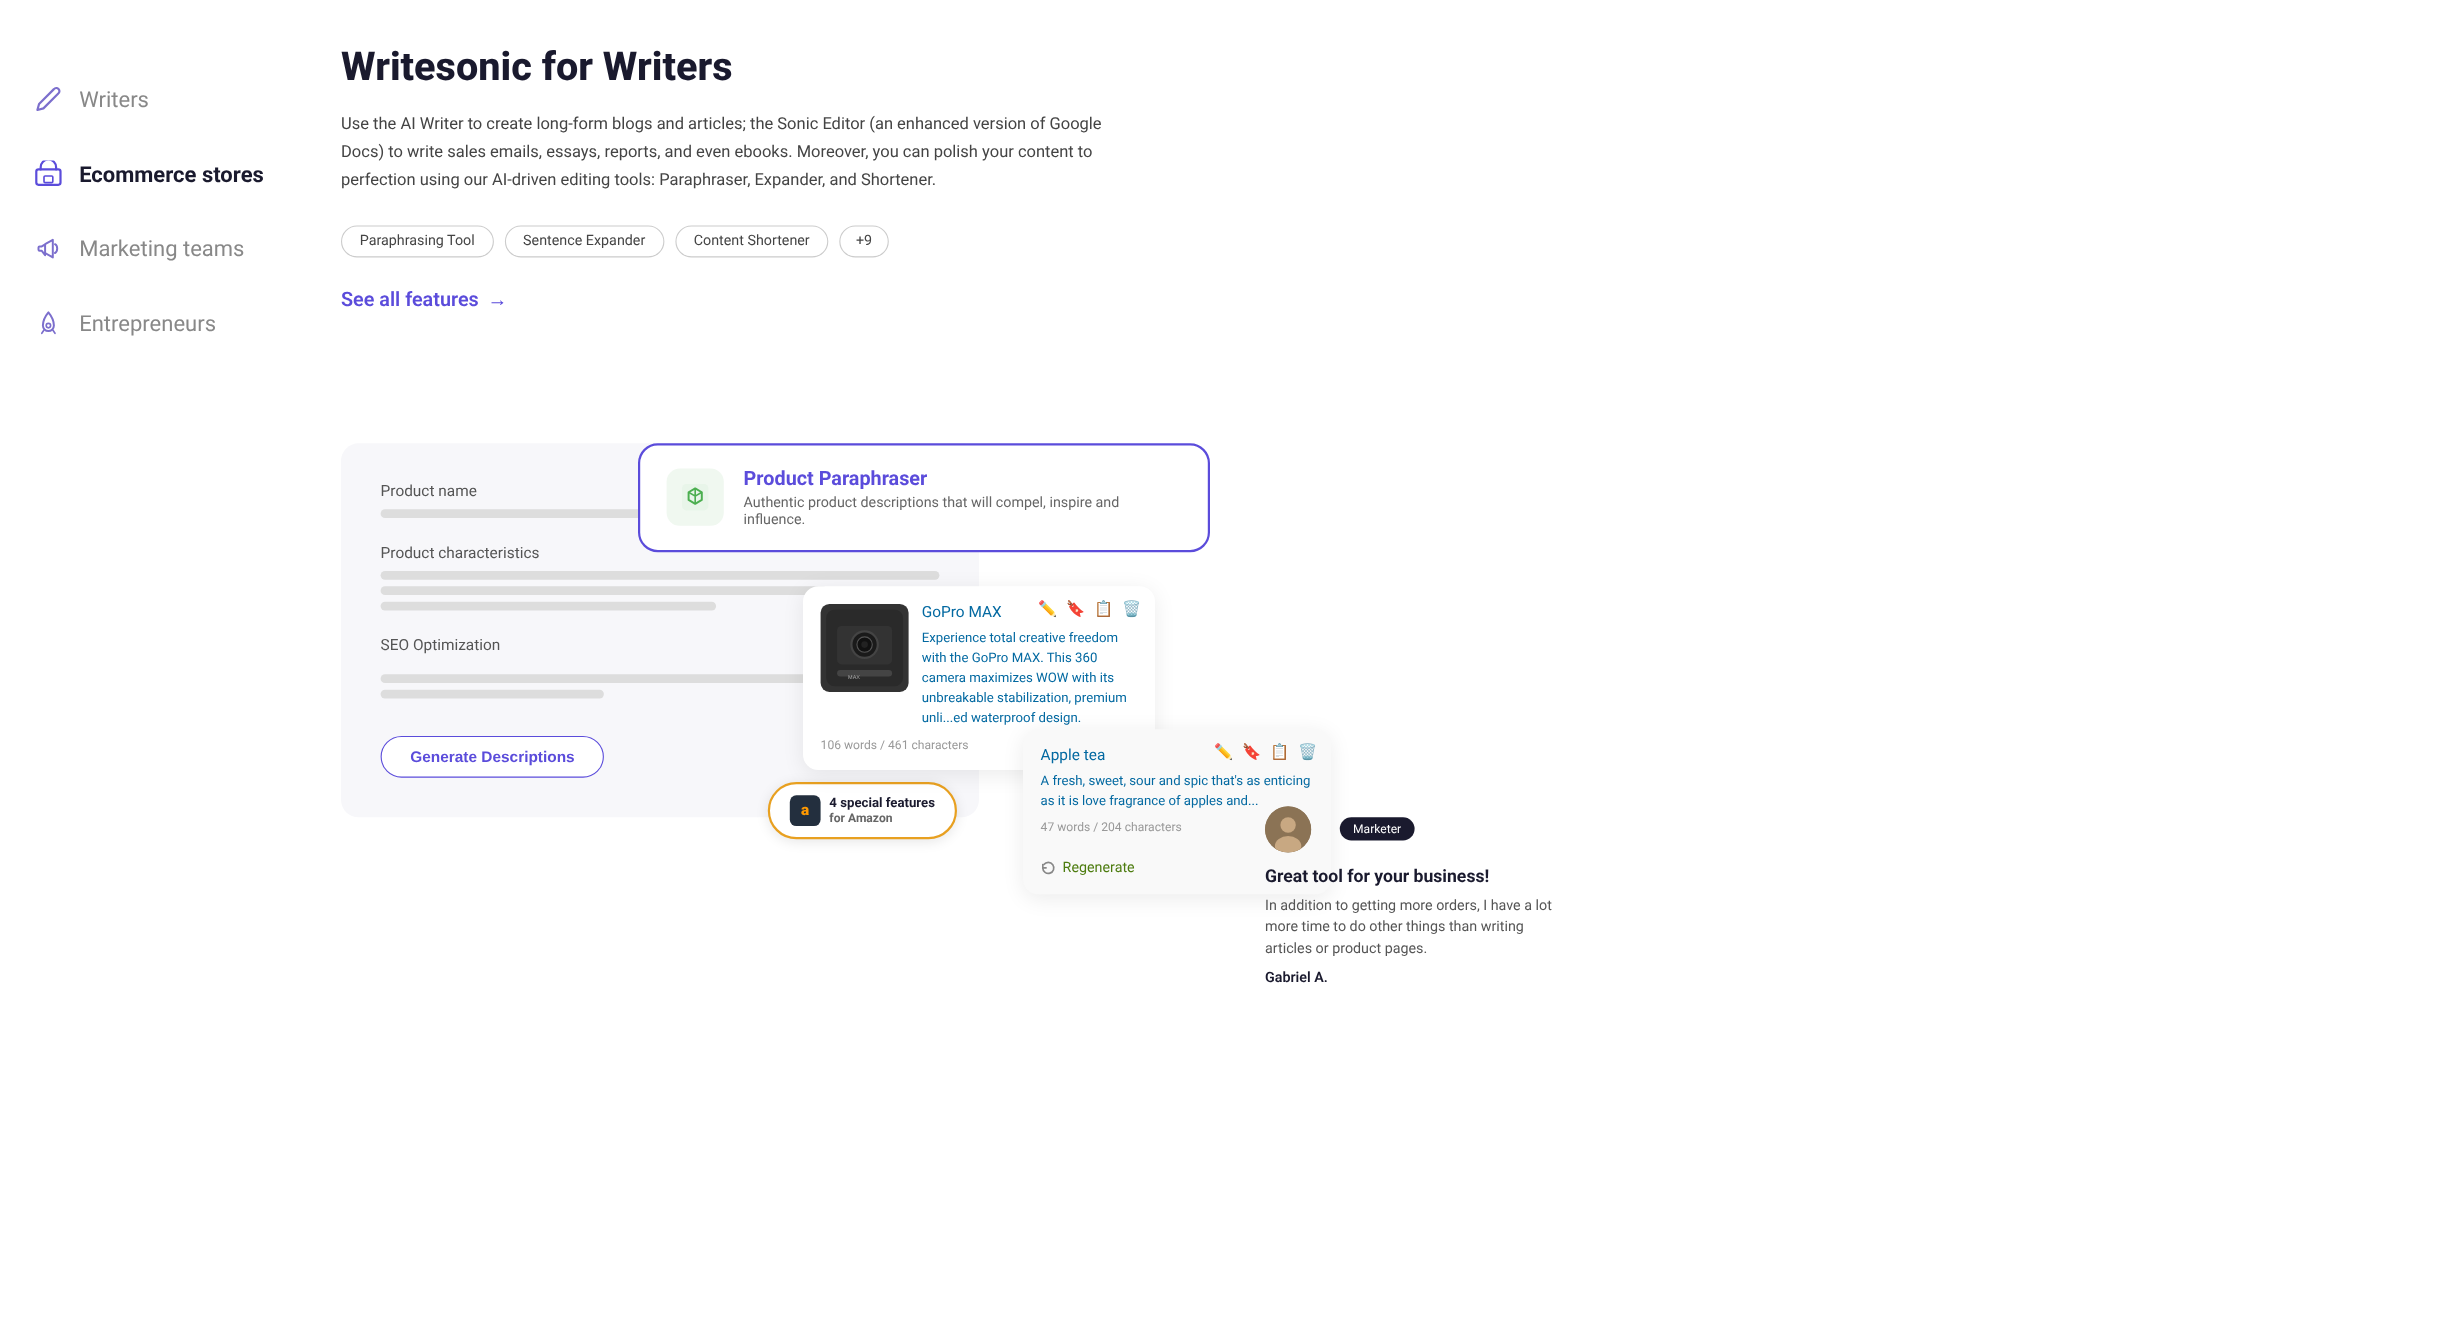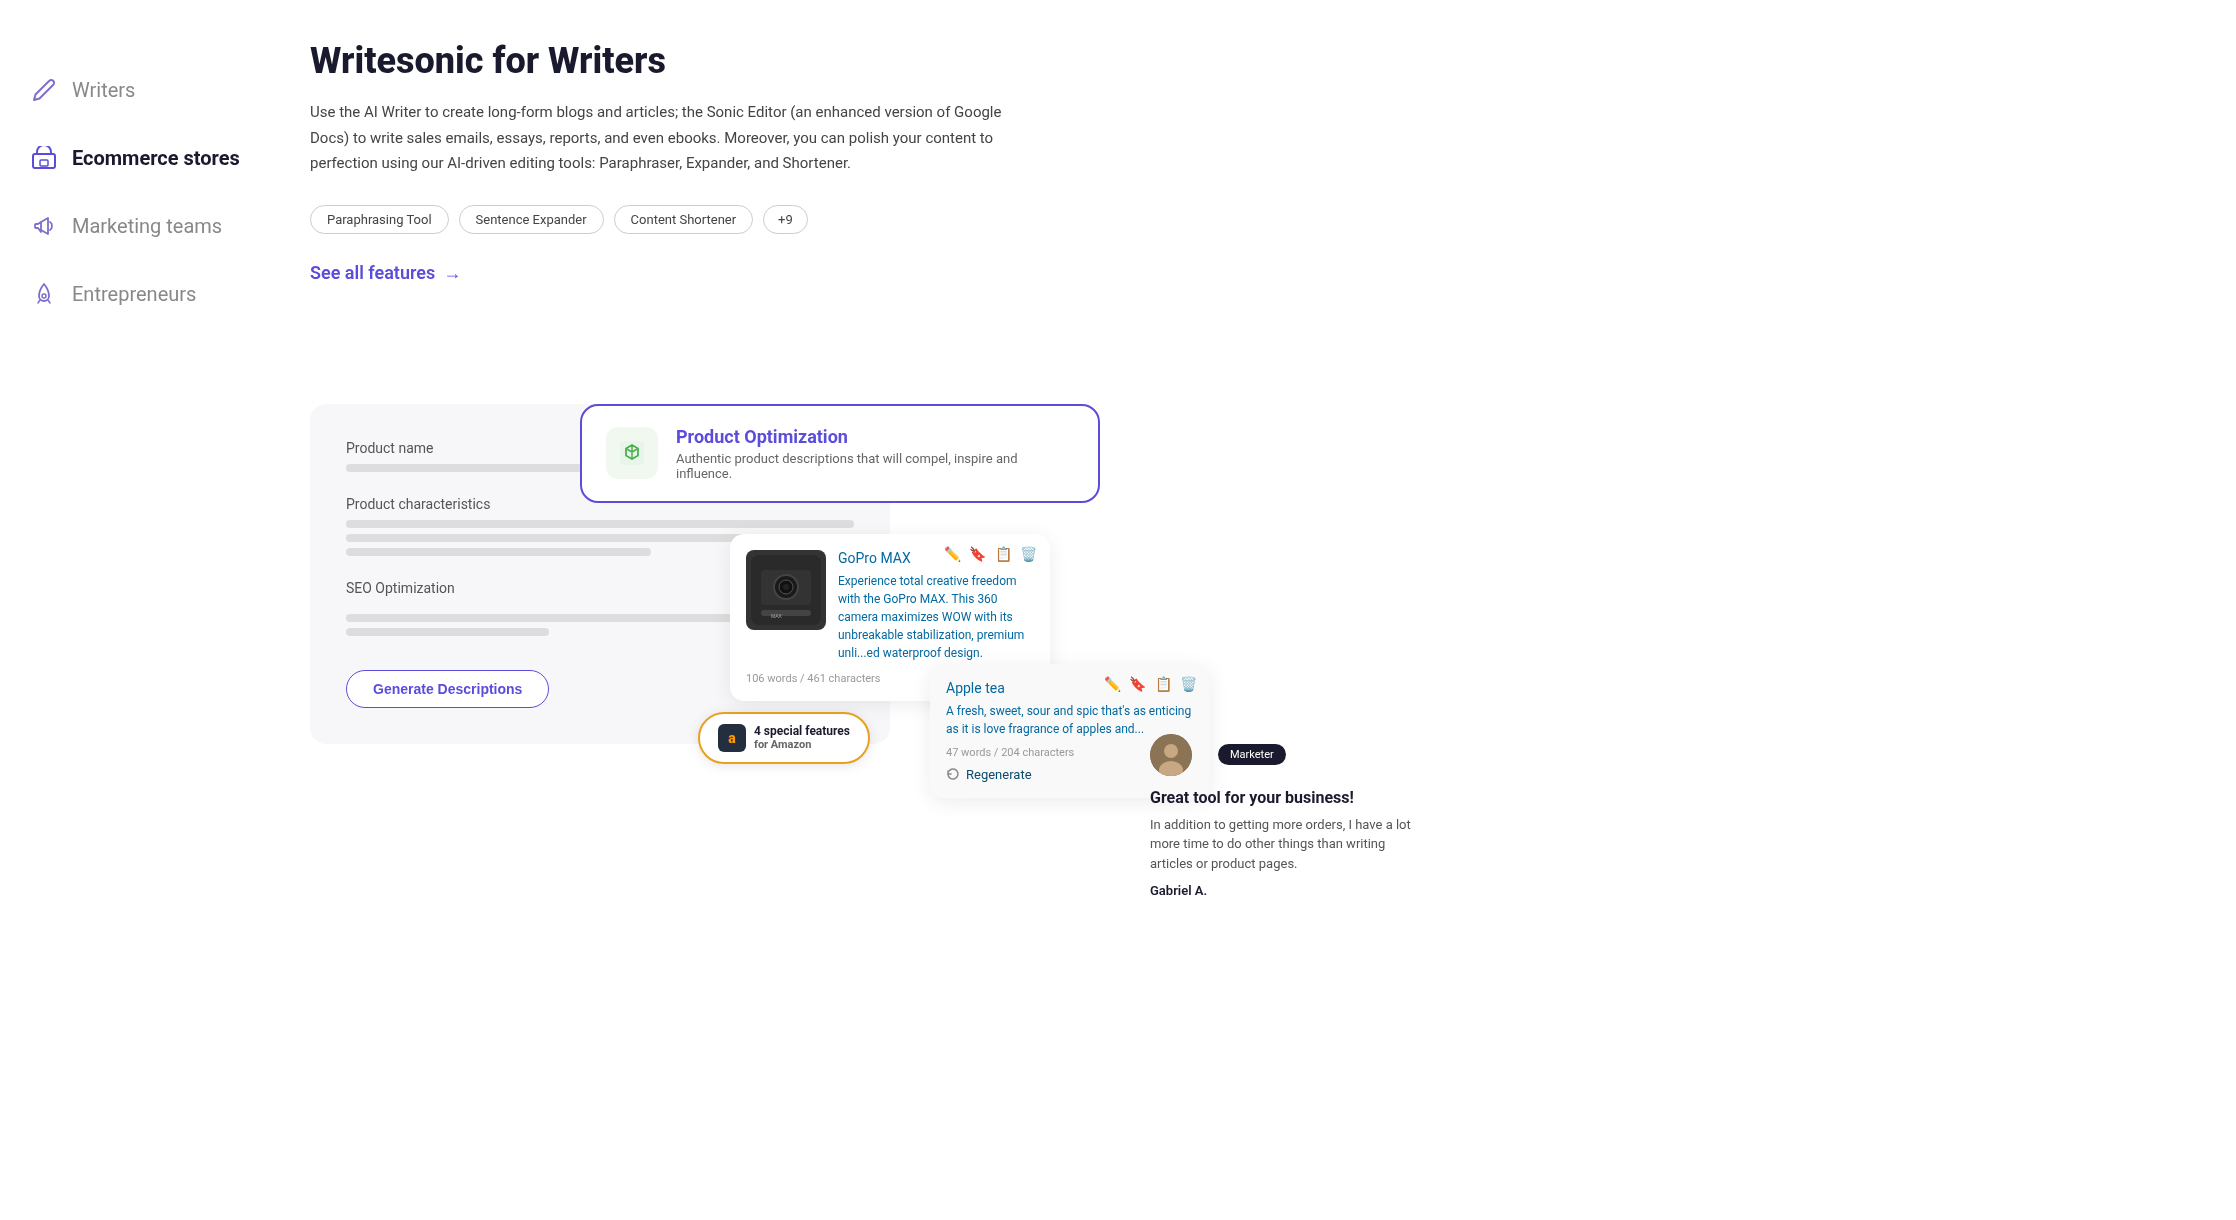--- a/index.html
+++ b/index.html
@@ -319,23 +319,23 @@
       font-size: 13px;
       font-weight: 600;
       margin-top: 10px;
     }
     
     .regenerate-btn {
       display: flex;
       align-items: center;
       gap: 6px;
       font-size: 13px;
-      color: #0c4a6e;
+      color: #4d7c0f;
       cursor: pointer;
-      margin-top: 8px;
+      margin-top: 24px;
     }
   </style>
 </head>
 <body>
 
 <div class="page-wrapper">
 
   <div class="sidebar">
 
     <div class="sidebar-item">
@@ -404,21 +404,21 @@
 
       <div class="product-desc-card">
         <div class="product-desc-icon">
           <svg width="32" height="32" viewBox="0 0 32 32" fill="none">
             <rect x="4" y="4" width="24" height="24" rx="4" fill="#e8f5e9"></rect>
             <path d="M16 8l6 3.5v7L16 22 10 18.5v-7L16 8z" stroke="#4caf50" stroke-width="1.8" stroke-linejoin="round" fill="none"></path>
             <path d="M16 8v14M10 11.5l6 3.5 6-3.5" stroke="#4caf50" stroke-width="1.5" stroke-linejoin="round"></path>
           </svg>
         </div>
         <div class="product-desc-text">
-          <h3>Product Optimization</h3>
+          <h3>Product Paraphraser</h3>
           <p>Authentic product descriptions that will compel, inspire and influence.</p>
         </div>
       </div>
 
       <div class="demo-card">
         
         <div class="form-field">
           <div class="form-label">Product name</div>
           <div class="form-line short"></div>
         </div>

